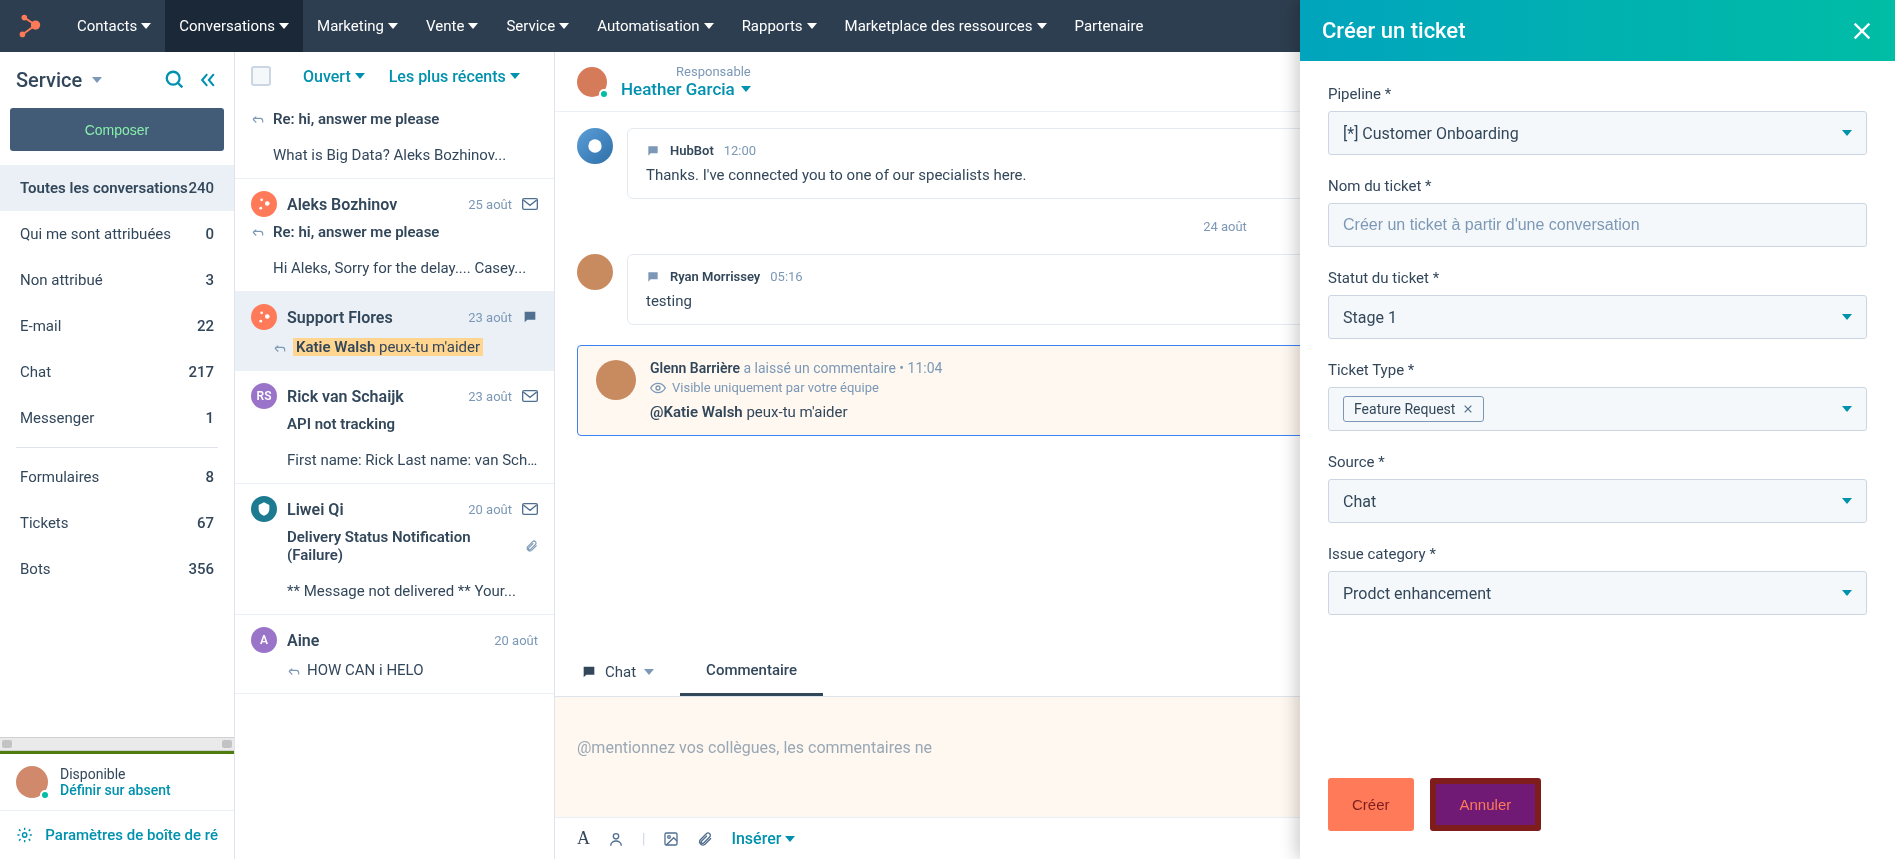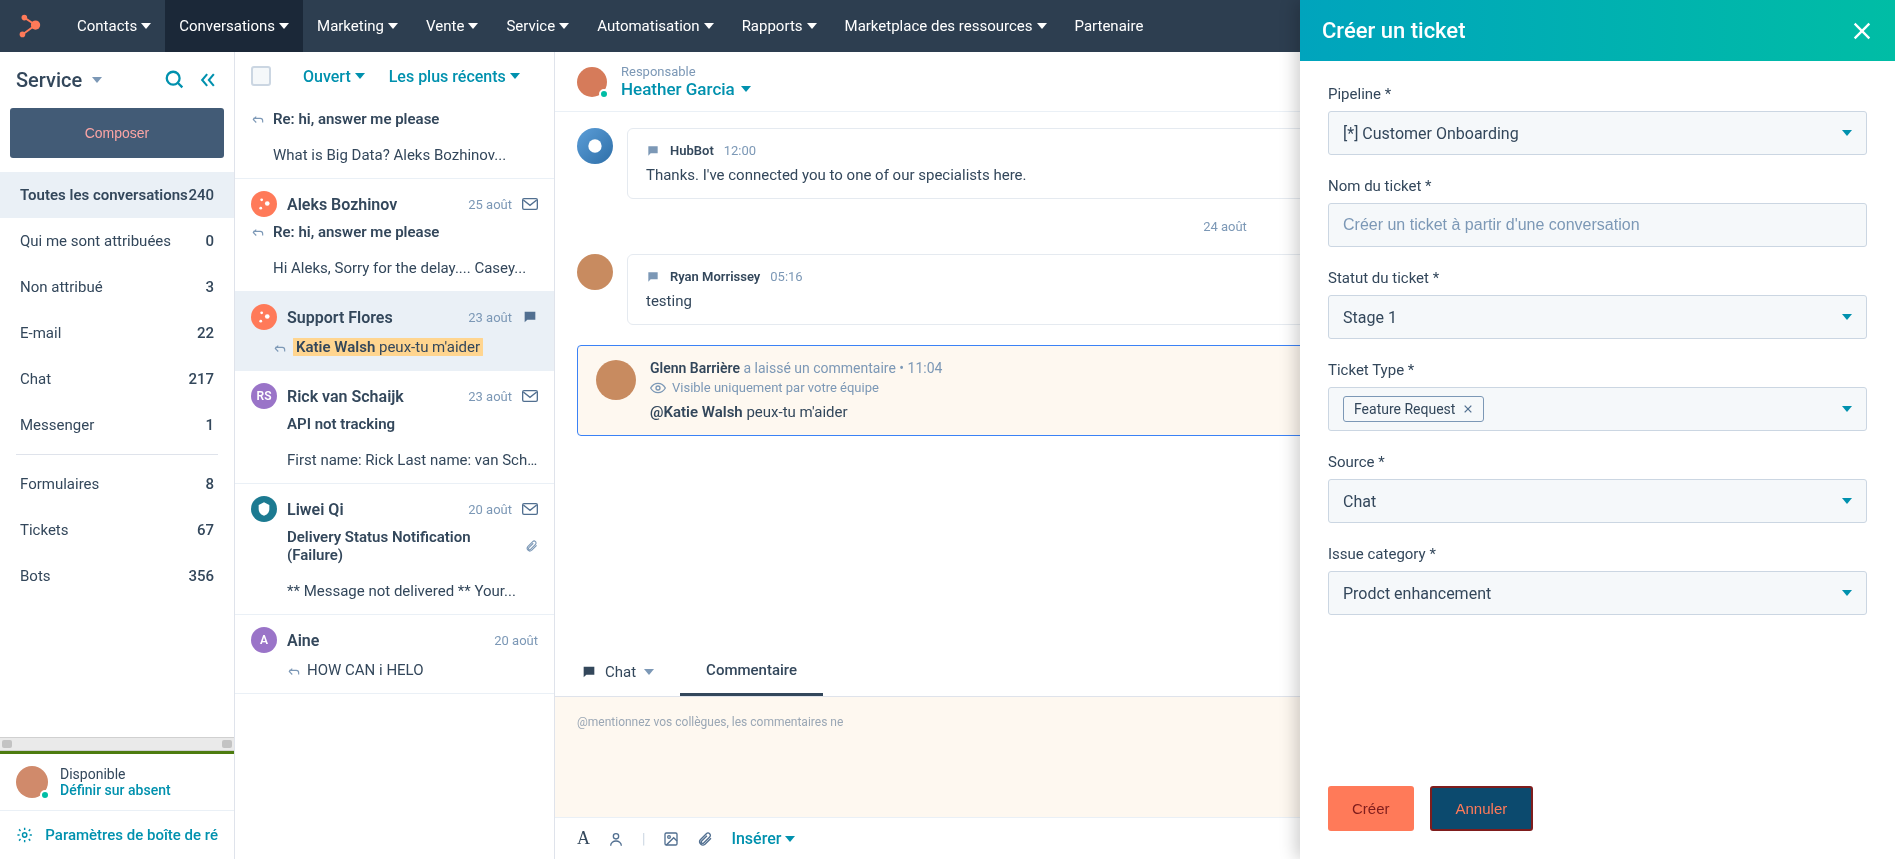--- a/index.html
+++ b/index.html
@@ -11,21 +11,21 @@
   .topnav .nav-item { padding: 0 14px; color: #fff; font-size: 15px; cursor: pointer; display: flex; align-items: center; gap: 4px; height: 52px; }
   .topnav .nav-item.active { background: #1b2838; }
   
   
   .main { display: flex; height: calc(859px - 52px); }
   
   
   .sidebar { width: 235px; min-width: 235px; background: #fff; border-right: 1px solid #dfe3eb; display: flex; flex-direction: column; }
   .sidebar-header { display: flex; align-items: center; padding: 16px 16px 10px 16px; gap: 12px; }
   .sidebar-title { font-size: 20px; font-weight: 500; color: #33475b; flex: 1; display: flex; align-items: center; gap: 10px; }
-  .compose-btn { margin: 6px 10px 10px 10px; background: #425b76; color: #fca5a5; border: none; border-radius: 3px; height: 50px; font-size: 14px; cursor: pointer; }
+  .compose-btn { margin: 6px 10px 10px 10px; background: #425b76; color: #86efac; border: none; border-radius: 3px; height: 43px; font-size: 14px; cursor: pointer; }
   .sidebar-list { flex: 1; overflow-y: auto; padding-top: 4px; }
   .sidebar-item { display: flex; justify-content: space-between; align-items: center; padding: 14px 20px; cursor: pointer; font-size: 15px; color: #33475b; }
   .sidebar-item.selected { background: #eaf0f6; font-weight: 600; }
   .sidebar-item .count { color: #33475b; font-weight: 500; }
   .sidebar-divider { border-top: 1px solid #dfe3eb; margin: 6px 16px; }
   .sidebar-scroll-hint { height: 14px; background: #eaeaea; position: relative; border-top: 1px solid #d0d0d0; border-bottom: 1px solid #d0d0d0; }
   .sidebar-scroll-hint::before { content: ""; position: absolute; left: 2px; top: 2px; width: 10px; height: 8px; background: #c3c3c3; border-radius: 2px; }
   .sidebar-scroll-hint::after { content: ""; position: absolute; right: 2px; top: 2px; width: 10px; height: 8px; background: #c3c3c3; border-radius: 2px; }
   .presence { padding: 12px 16px; display: flex; gap: 12px; align-items: center; border-top: 3px solid #4d7c0f; }
   .presence .name { font-size: 14px; color: #33475b; }
@@ -49,55 +49,55 @@
   .avatar { width: 26px; height: 26px; border-radius: 50%; background: #ff7a59; display: flex; align-items: center; justify-content: center; color: #fff; font-size: 12px; font-weight: 600; flex-shrink: 0; }
   .avatar.purple { background: #9a74c8; }
   .avatar.teal { background: #1c7a91; }
   .icon-envelope { width: 16px; height: 12px; }
   .icon-chat { width: 16px; height: 16px; }
   .highlight { background: #ffd58f; padding: 1px 3px; border-radius: 2px; }
   .icon-attach { width: 14px; height: 14px; }
 
   
   .thread { flex: 1; background: #fff; display: flex; flex-direction: column; overflow: hidden; }
-  .thread-head { padding: 12px 22px; border-bottom: 1px solid #eaf0f6; display: flex; align-items: center; gap: 14px; }
+  .thread-head { padding: 12px 22px; border-bottom: 1px solid #eaf0f6; display: flex; align-items: center; gap: 14px; text-align: right; }
   .owner-label { font-size: 13px; color: #7c98b6; }
   .owner-name { color: #0091ae; font-weight: 500; font-size: 17px; display: flex; align-items: center; gap: 6px; cursor: pointer; }
   .thread-body { flex: 1; overflow-y: auto; padding: 16px 22px; }
   .msg { display: flex; gap: 14px; margin-bottom: 20px; }
   .msg-avatar { width: 36px; height: 36px; border-radius: 50%; background: #e5e5e5; flex-shrink: 0; background-size: cover; display: flex; align-items: center; justify-content: center; }
   .bubble { background: #fff; border: 1px solid #e5eaf0; border-radius: 6px; padding: 14px 18px; font-size: 15px; max-width: 100%; flex: 1; }
   .bubble .meta { font-size: 13px; color: #7c98b6; margin-bottom: 8px; display: flex; align-items: center; gap: 10px; }
   .bubble .meta .who { color: #33475b; font-weight: 600; }
   .date-sep { text-align: center; color: #7c98b6; font-size: 13px; margin: 8px 0 20px 0; position: relative; }
   .comment-box { background: #fef8f0; border: 1px solid #3b82f6; border-radius: 4px; padding: 14px 18px; display: flex; gap: 14px; }
   .comment-box .ctext { font-size: 15px; }
   .comment-vis { color: #7c98b6; font-size: 13px; display: flex; align-items: center; gap: 6px; margin: 4px 0 8px 0; }
   .mention { font-weight: 600; }
   .composer-tabs { display: flex; border-bottom: 1px solid #dfe3eb; background: #fff; }
   .composer-tab { padding: 14px 26px; font-size: 15px; color: #33475b; cursor: pointer; display: flex; align-items: center; gap: 8px; }
   .composer-tab.active { border-bottom: 3px solid #33475b; font-weight: 500; }
   .composer-area { background: #fef8f0; padding: 18px 22px; min-height: 120px; }
-  .composer-area .ph { color: #9aa7b5; font-size: 12px; }
+  .composer-area .ph { color: #9aa7b5; font-size: 16px; margin-top: 23px; }
   .composer-toolbar { background: #fff; border-top: 1px solid #eaf0f6; padding: 10px 22px; display: flex; align-items: center; gap: 18px; }
 
   
   .overlay { position: fixed; top: 0; right: 0; width: 595px; height: 100%; background: #fff; box-shadow: -4px 0 16px rgba(0,0,0,.2); display: flex; flex-direction: column; }
   .overlay-head { background: linear-gradient(90deg, #00a4bd, #00bda5); color: #fff; padding: 18px 22px; display: flex; align-items: center; justify-content: space-between; }
   .overlay-head h2 { font-size: 22px; font-weight: 500; }
   .overlay-body { padding: 24px 28px; overflow-y: auto; flex: 1; }
   .field { margin-bottom: 22px; }
   .field-label { font-size: 15px; color: #33475b; margin-bottom: 8px; display: block; }
   .text-input { width: 100%; height: 44px; border: 1px solid #cbd6e2; border-radius: 3px; padding: 0 14px; font-size: 16px; background: #f5f8fa; color: #33475b; }
   .text-input::placeholder { color: #7c98b6; }
   .select-box { width: 100%; height: 44px; border: 1px solid #cbd6e2; border-radius: 3px; padding: 0 14px; font-size: 16px; background: #f5f8fa; display: flex; align-items: center; justify-content: space-between; cursor: pointer; }
   .tag-chip { display: inline-flex; align-items: center; gap: 8px; border: 1px solid #7c98b6; border-radius: 3px; padding: 4px 10px; font-size: 14px; color: #33475b; }
   .overlay-footer { padding: 18px 28px 28px 28px; display: flex; gap: 16px; }
   .btn-primary { background: #ff7a59; color: #7f1d1d; border: none; padding: 12px 24px; border-radius: 3px; font-size: 15px; cursor: pointer; }
-  .btn-secondary { background: #0c4a6e; color: #ff7a59; border: 2px solid #7f1d1d; padding: 12px 24px; border-radius: 3px; font-size: 15px; cursor: pointer; }
+  .btn-secondary { background: #701a75; color: #ff7a59; border: 6px solid #7f1d1d; padding: 12px 24px; border-radius: 3px; font-size: 15px; cursor: pointer; }
 
   .caret-down { display: inline-block; border-left: 5px solid transparent; border-right: 5px solid transparent; border-top: 6px solid currentColor; }
   .dot-online { width: 10px; height: 10px; border-radius: 50%; background: #00bda5; display: inline-block; border: 2px solid #fff; position: relative; }
 </style>
 </head>
 <body>
 
 <div class="topnav">
   <svg class="logo" viewBox="0 0 30 30">
       <circle cx="10" cy="6" r="3" fill="#ff7a59"></circle>

